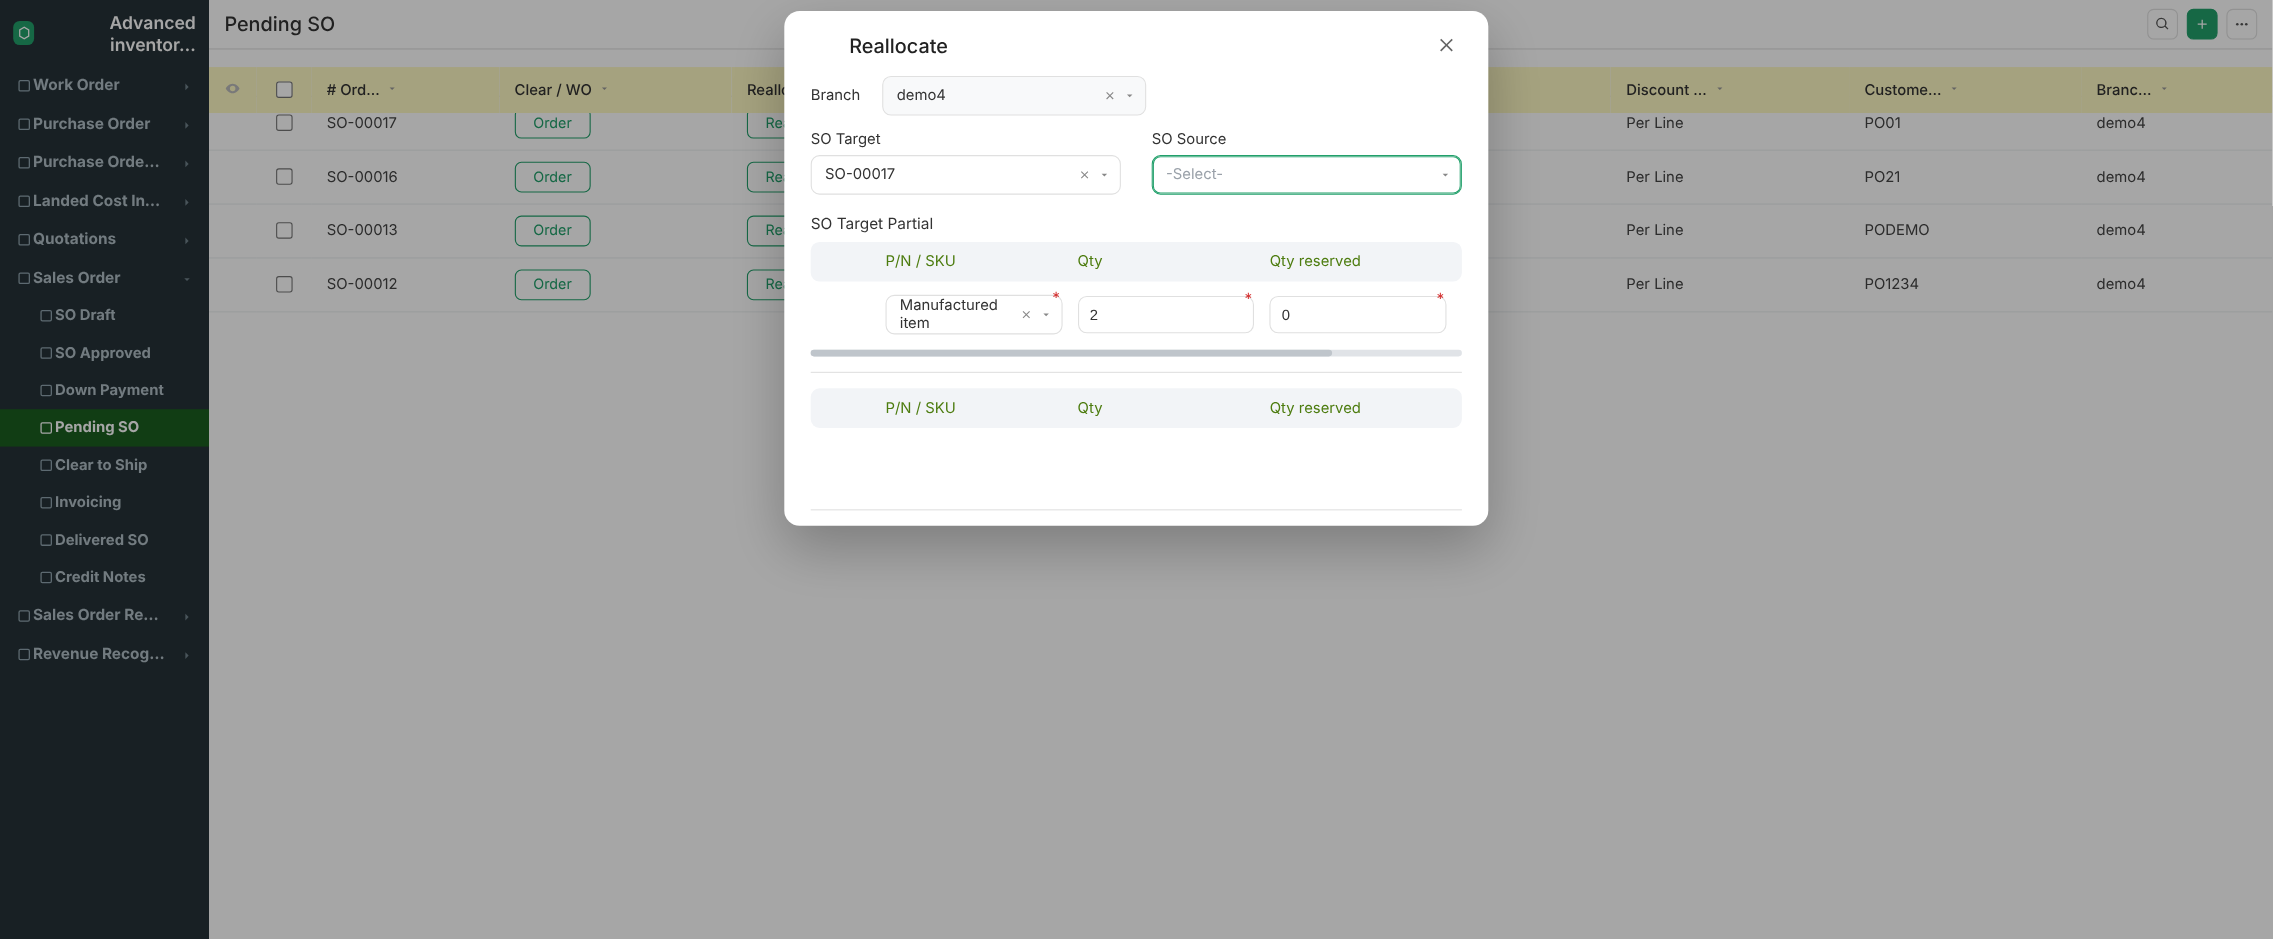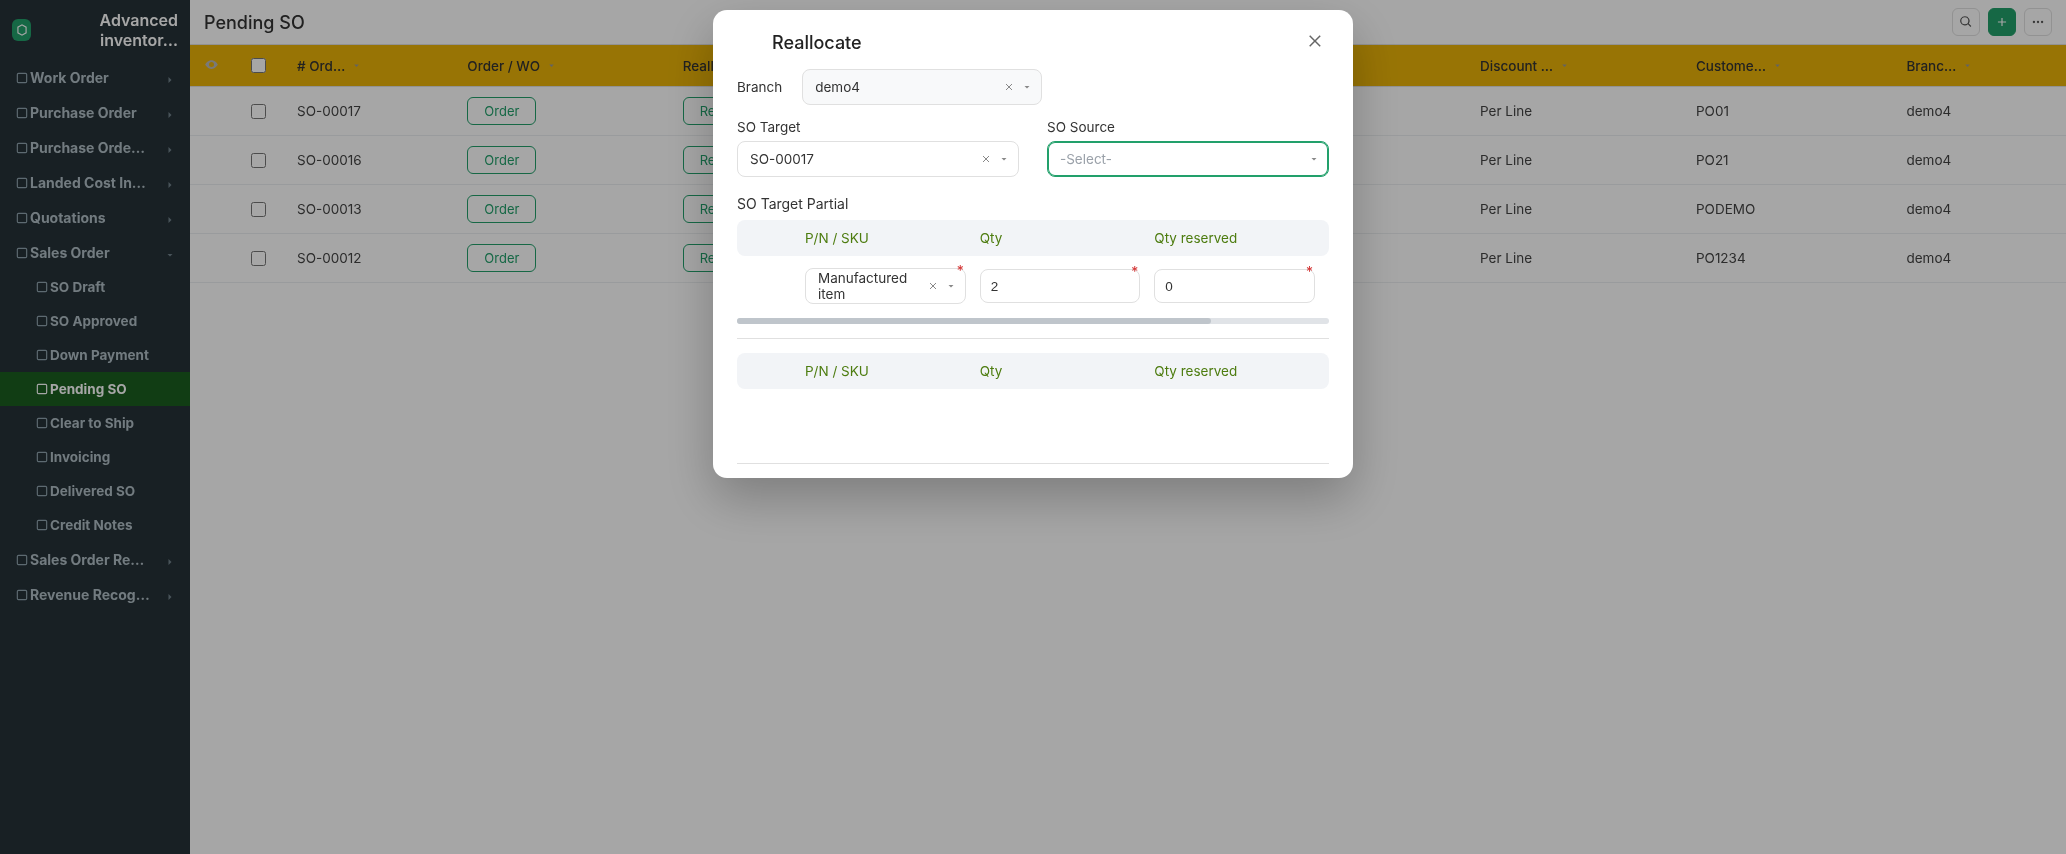--- a/index.html
+++ b/index.html
@@ -60,21 +60,21 @@
     display:flex; align-items:center; justify-content:center; background:#fff; cursor:pointer;
   }
   .icon-btn.green { background:var(--green); border-color:var(--green); color:#fff; }
   .icon-btn svg { width:14px; height:14px; fill:currentColor; color:#555; }
   .icon-btn.green svg { color:#fff; }
 
   .table-wrap { flex:1; overflow:auto; position:relative; }
   table { border-collapse:collapse; width:100%; font-size:13.5px; }
   thead th {
     text-align:left; font-weight:500; color:#333; padding:10px 14px; border-bottom:1px solid var(--border);
-    white-space:nowrap; position:sticky; top:0; background:#eab308; z-index:1;
+    white-space:nowrap; position:sticky; top:16px; background:#fef9c3; z-index:1;
   }
   thead th .th-inner { display:flex; align-items:center; gap:6px; }
   thead th .sort svg { width:11px; height:11px; fill:#999; }
   tbody td { padding:10px 14px; border-bottom:1px solid var(--row-border); white-space:nowrap; color:#444; }
   .row-select { width:36px; }
   .row-eye { width:28px; color:#bbb; }
   .pill {
     display:inline-flex; align-items:center; justify-content:center;
     border:1px solid var(--green); color:var(--green); background:#fff;
     border-radius:6px; padding:5px 16px; font-size:13px; cursor:pointer;
@@ -379,21 +379,21 @@
               <th>
                 <span class="th-inner">
                   <span># Ord…</span>
                   <span class="sort"><svg viewBox="0 0 24 24">
                       <path d="M7 10l5 5 5-5z"></path>
                     </svg></span>
                 </span>
               </th>
               <th>
                 <span class="th-inner">
-                  <span>Order / WO</span>
+                  <span>Clear / WO</span>
                   <span class="sort"><svg viewBox="0 0 24 24">
                       <path d="M7 10l5 5 5-5z"></path>
                     </svg></span>
                 </span>
               </th>
               <th>
                 <span class="th-inner">
                   <span>Realloc…</span>
                   <span class="sort"><svg viewBox="0 0 24 24">
                       <path d="M7 10l5 5 5-5z"></path>

